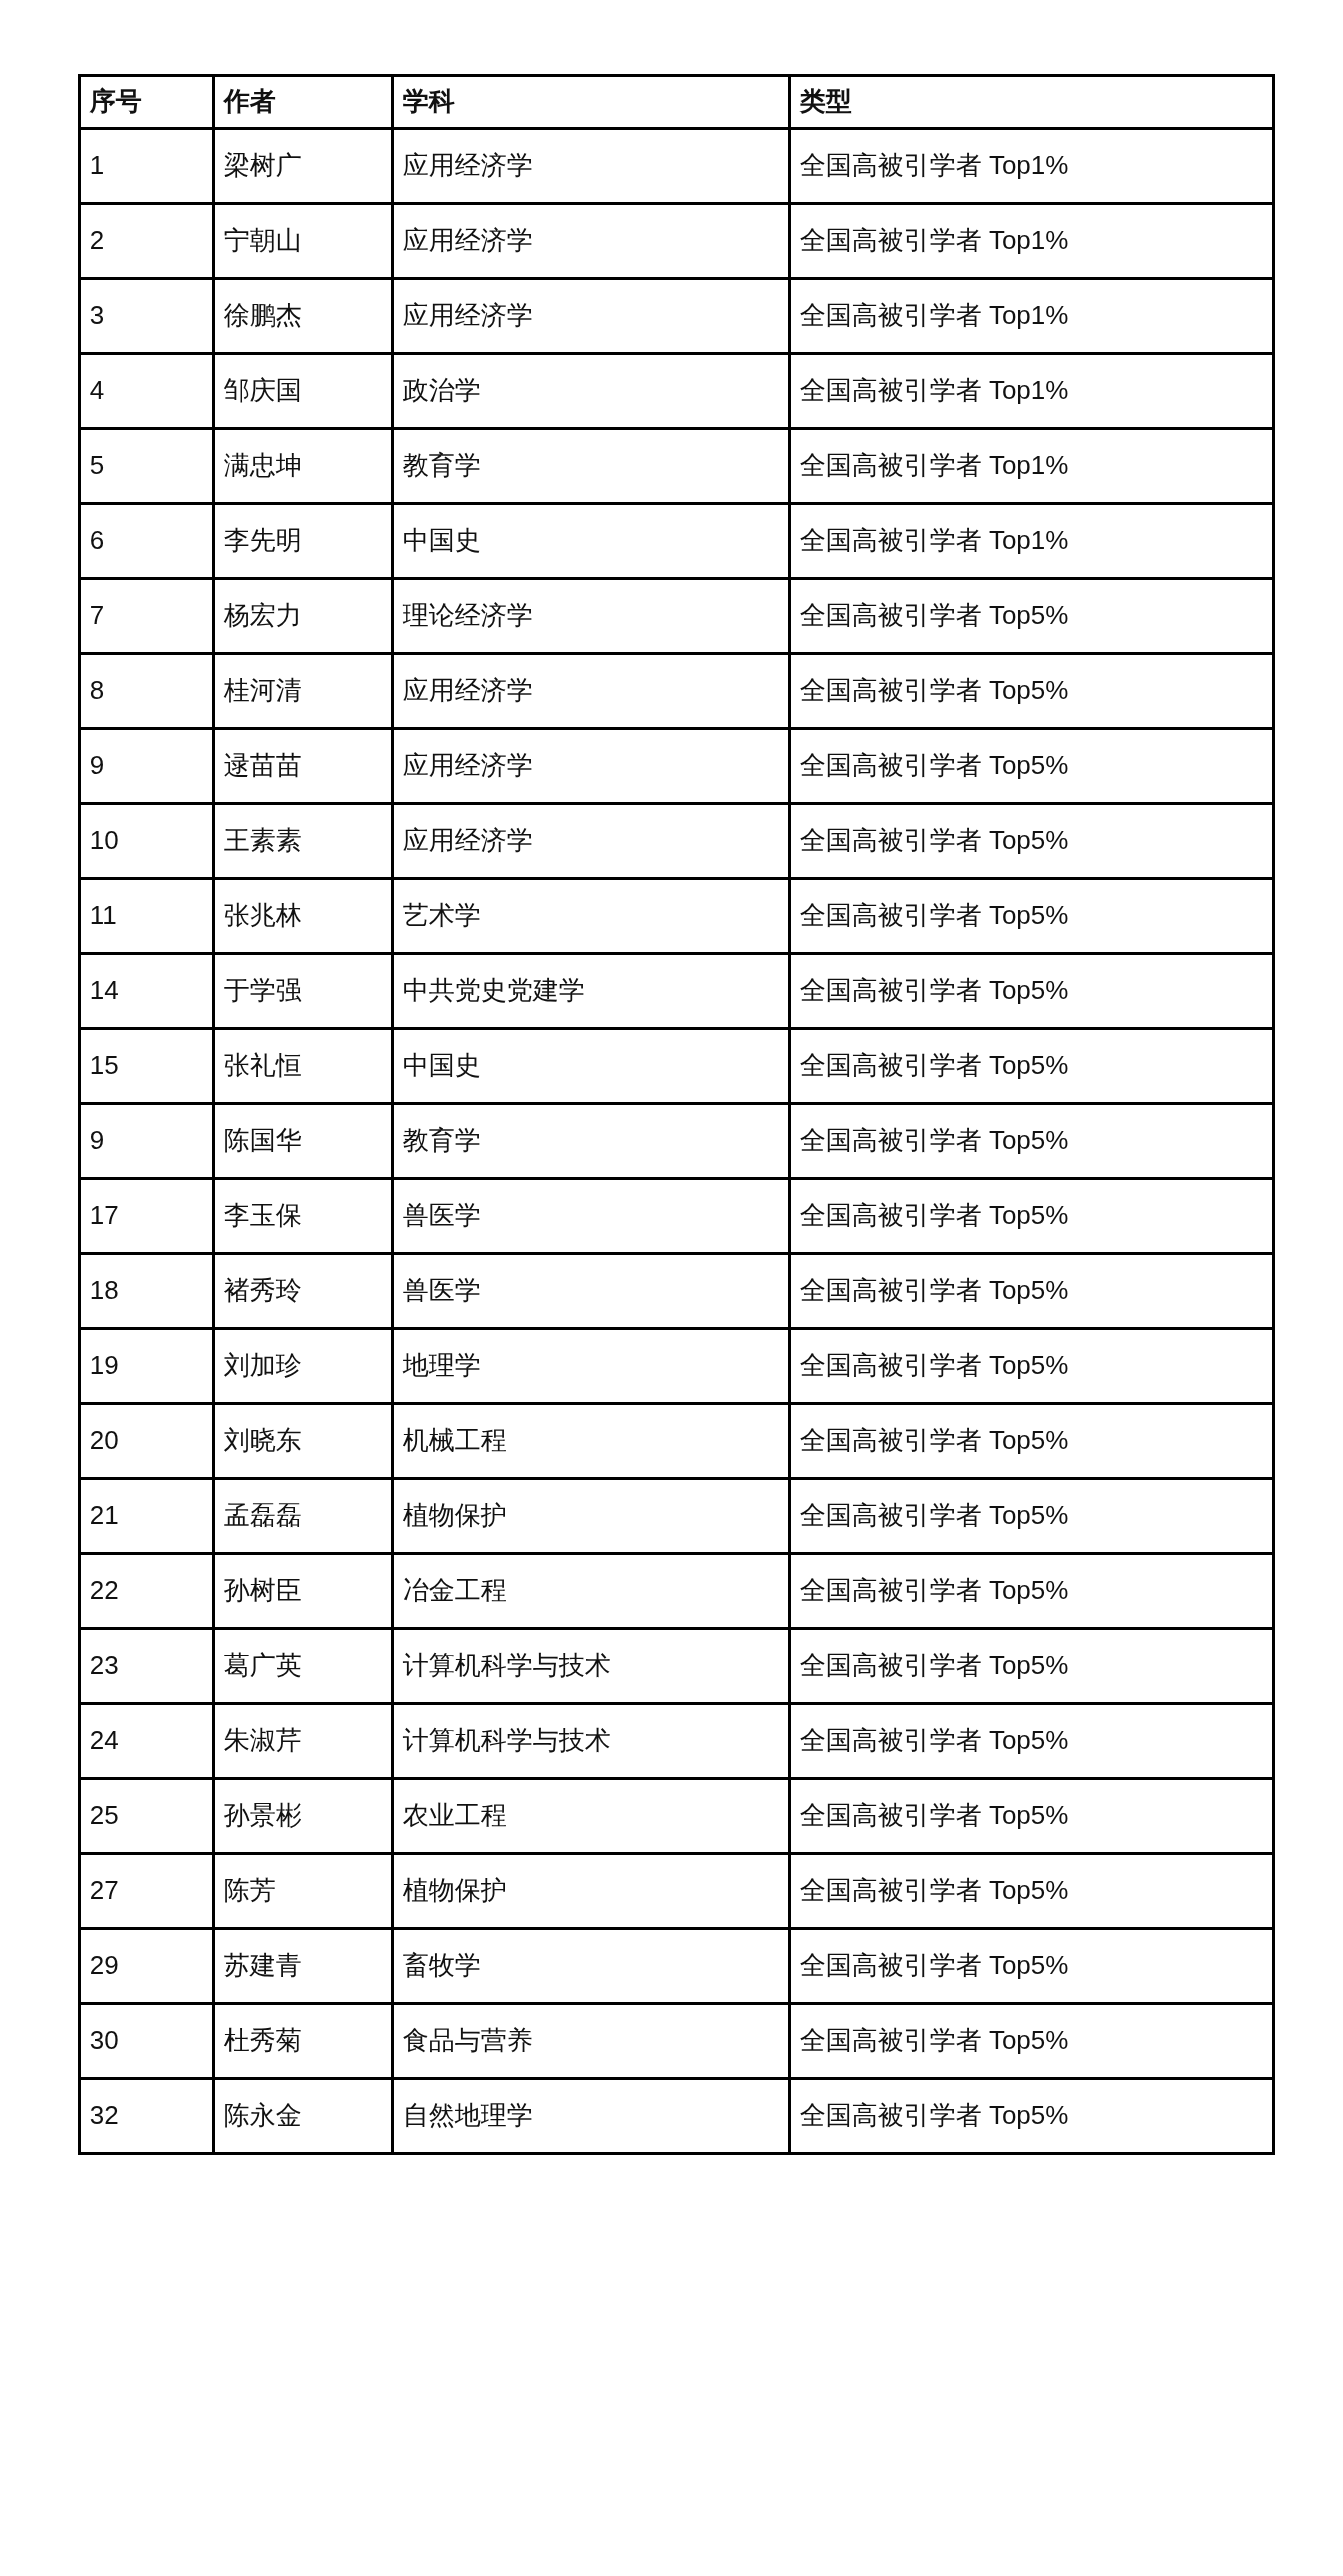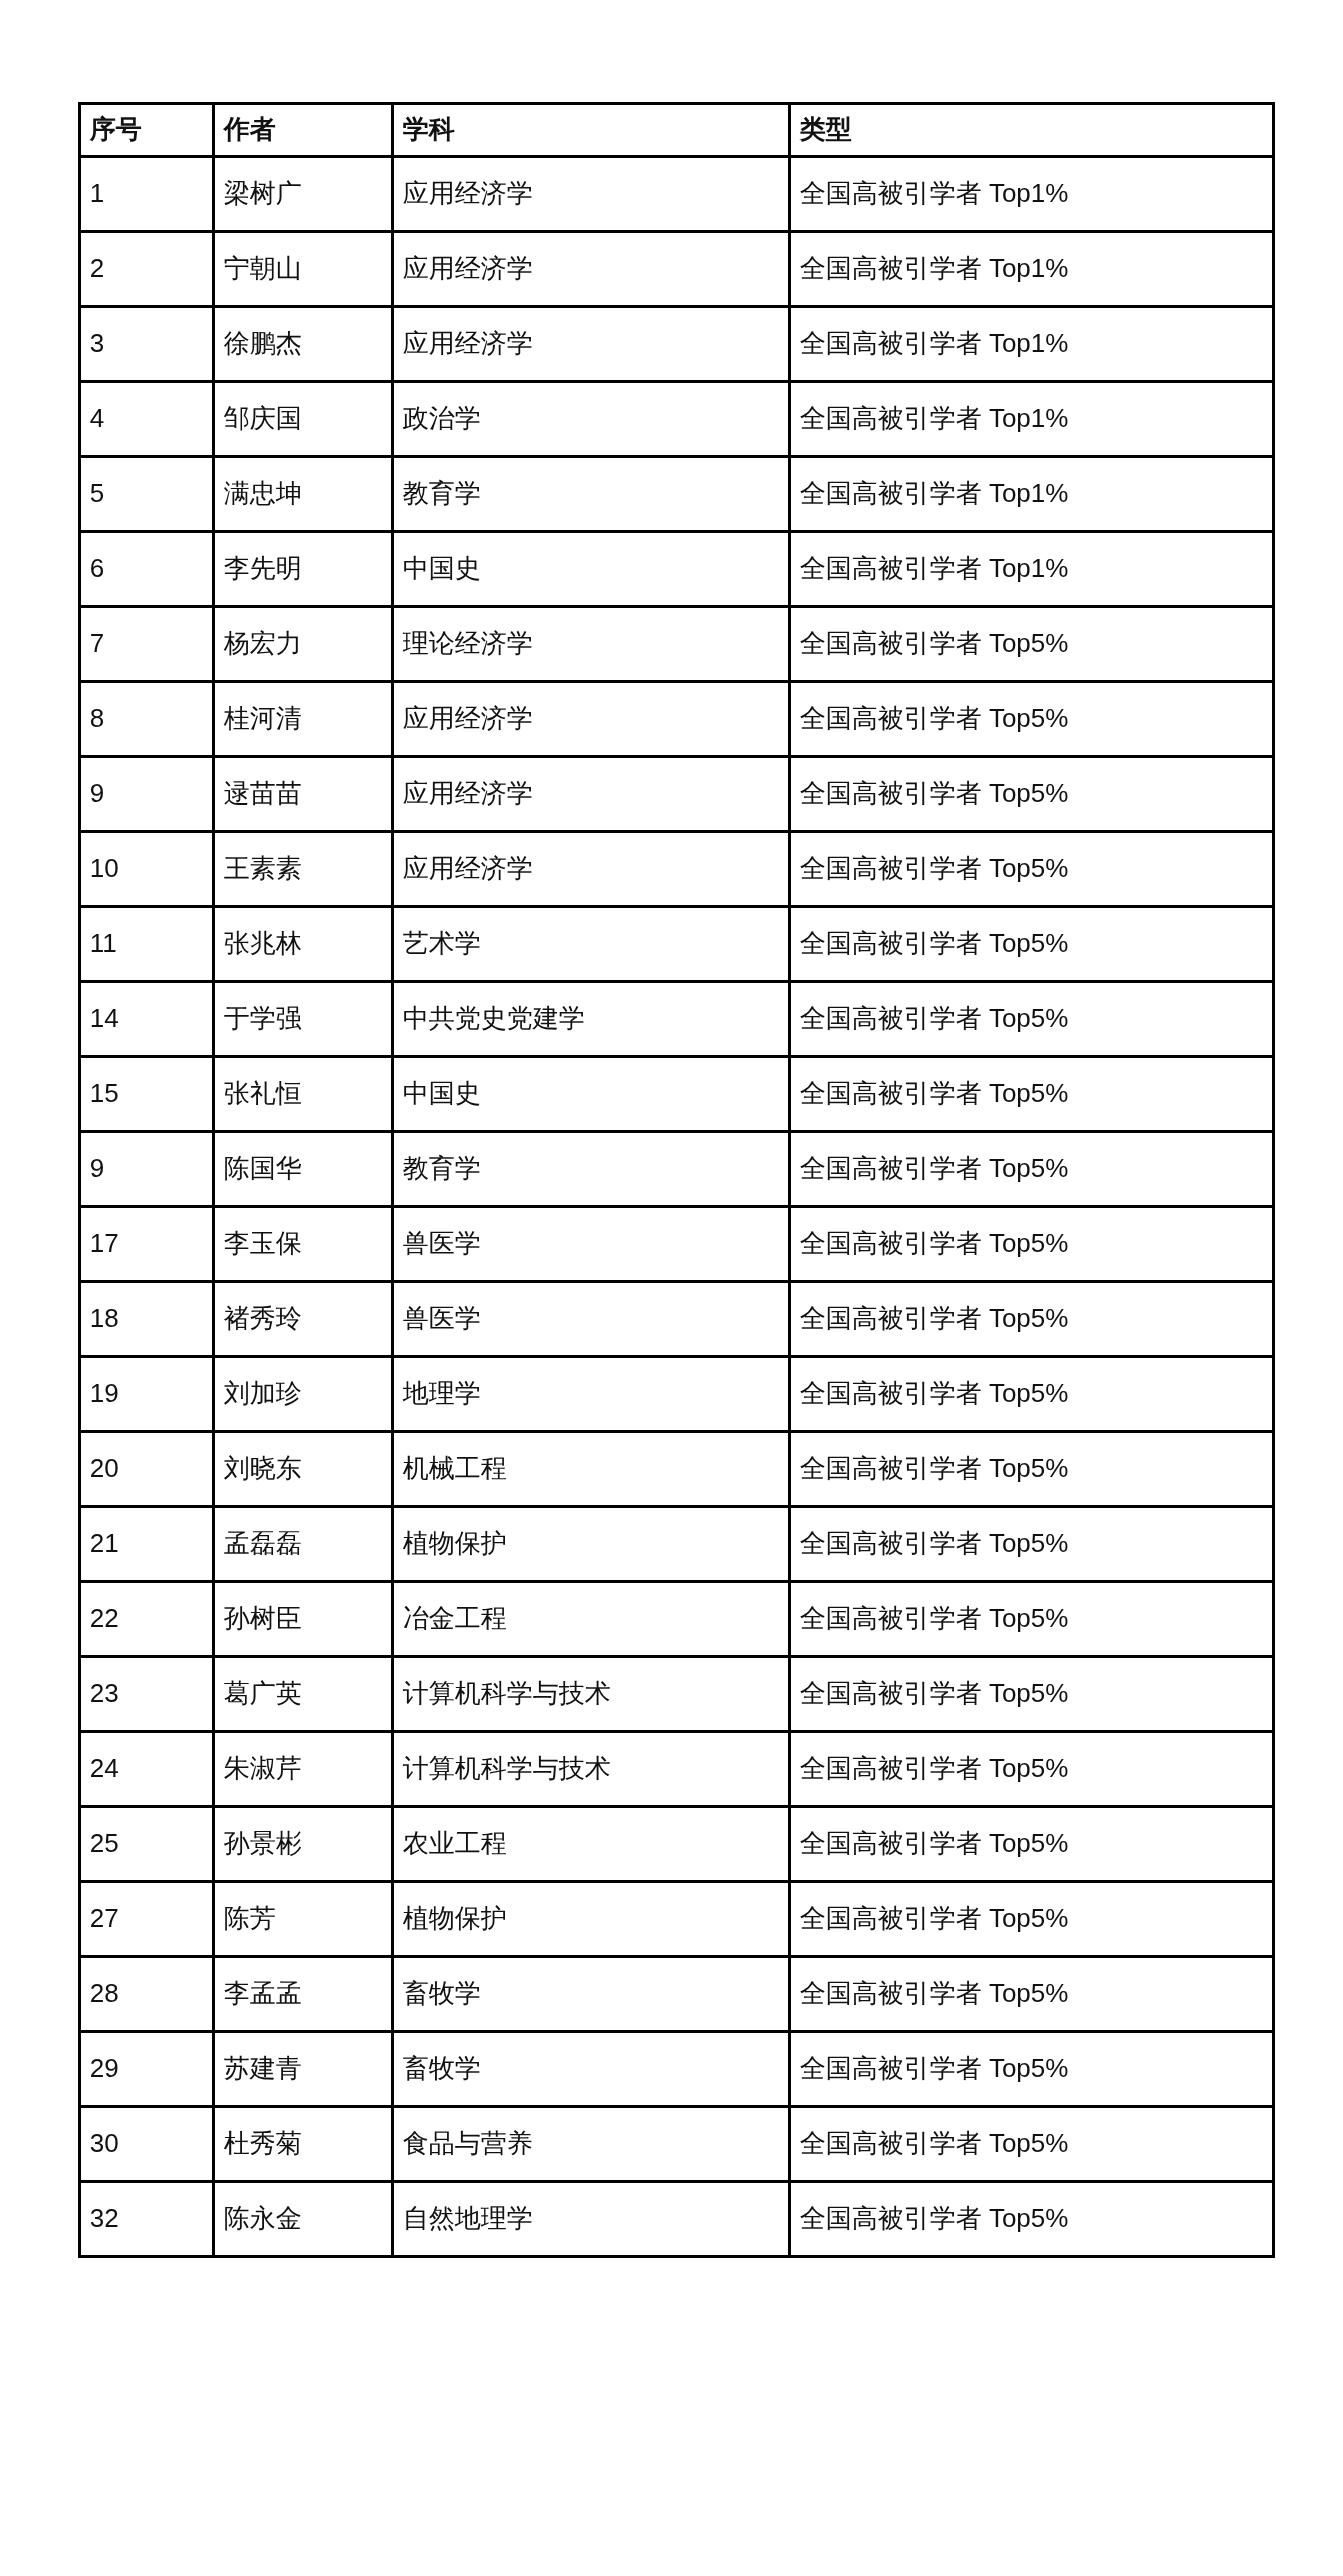--- a/index.html
+++ b/index.html
@@ -16,21 +16,20 @@
     color: #111111;
   }
   table.scholars {
     position: absolute;
     left: 78px;
     top: 74px;
     width: 1195px;
     border-collapse: collapse;
     table-layout: fixed;
     background: #ffffff;
-    margin-top: 28px;
   }
   table.scholars th,
   table.scholars td {
     border: 3.5px solid #000000;
     padding: 0 0 0 8.7px;
     text-align: left;
     vertical-align: middle;
     font-size: 26px;
     line-height: 1.2;
     color: #111111;
@@ -208,26 +207,20 @@
           <td>农业工程</td>
           <td>全国高被引学者 Top5%</td>
         </tr>
         <tr>
           <td>27</td>
           <td>陈芳</td>
           <td>植物保护</td>
           <td>全国高被引学者 Top5%</td>
         </tr>
         <tr>
-          <td>28</td>
-          <td>李孟孟</td>
-          <td>畜牧学</td>
-          <td>全国高被引学者 Top5%</td>
-        </tr>
-        <tr>
           <td>29</td>
           <td>苏建青</td>
           <td>畜牧学</td>
           <td>全国高被引学者 Top5%</td>
         </tr>
         <tr>
           <td>30</td>
           <td>杜秀菊</td>
           <td>食品与营养</td>
           <td>全国高被引学者 Top5%</td>

